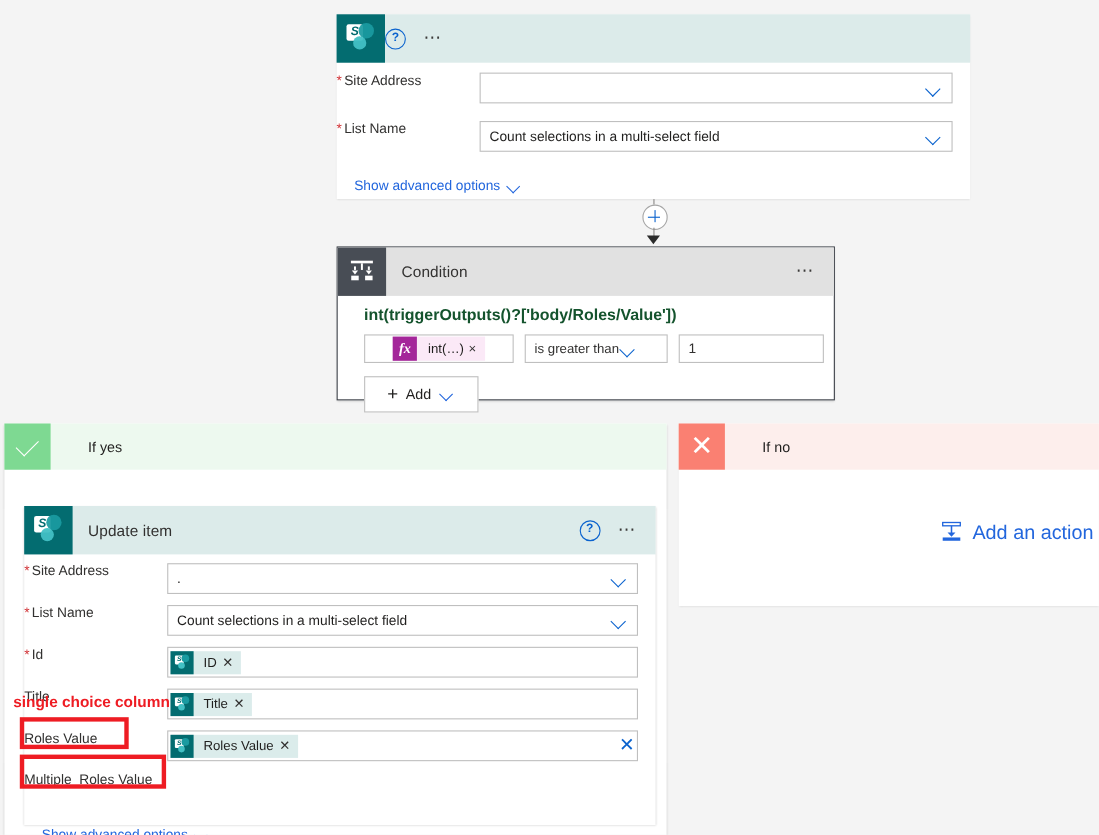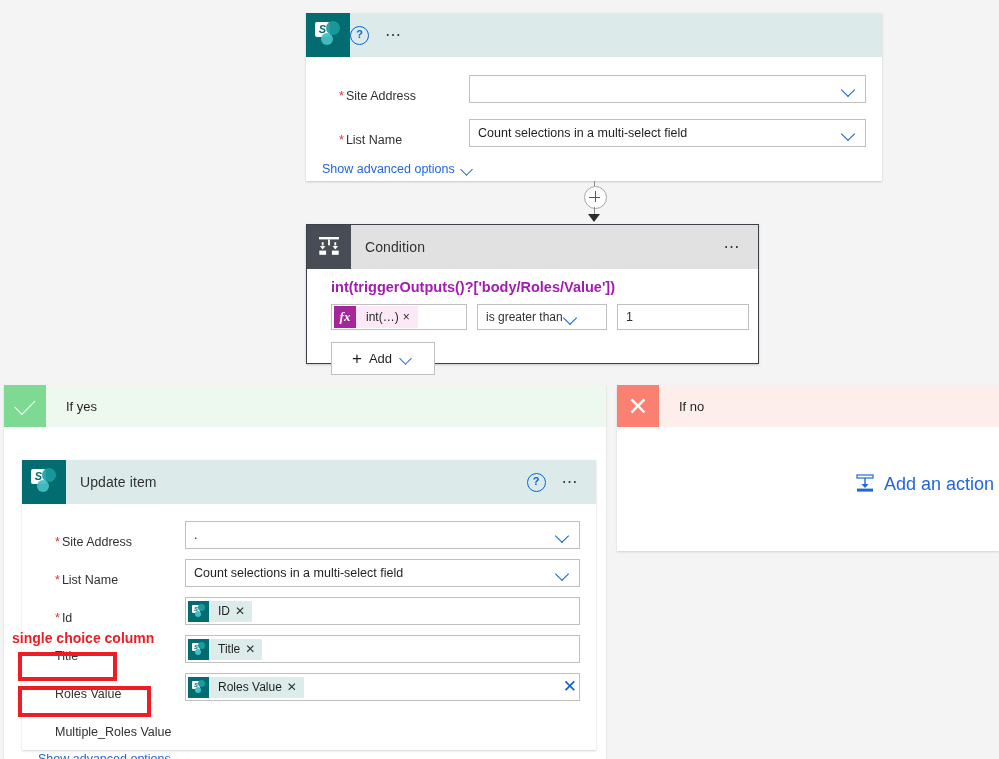--- a/index.html
+++ b/index.html
@@ -30,21 +30,21 @@
   .sp-square .s-tile{position:absolute;left:9px;top:9px;width:15px;height:15px;background:#fff;
      border-radius:2px;color:#036c70;font-weight:700;font-size:11px;line-height:15px;text-align:center;font-style:italic;}
   .sp-square .big-dot{position:absolute;left:20px;top:8px;width:14px;height:14px;border-radius:50%;background:#1a9ba1;opacity:.92;}
   .sp-square .sm-dot{position:absolute;left:15px;top:20px;width:12px;height:12px;border-radius:50%;background:#42c0c4;opacity:.95;}
 
   
   .head-gray{background:#e1e1e1;}
   .cond-square{width:44px;height:44px;background:#484d55;position:relative;}
 
   
-  .row{display:flex;align-items:flex-end;padding:0 0 0 33px;height:37px;}
+  .row{display:flex;align-items:flex-start;padding:0 0 0 0;height:37px;}
   .row .lbl{width:130px;flex:0 0 130px;font-size:12.5px;color:#323130;}
   .row .lbl .req{color:#d13438;margin-right:2px;}
   .ctl{flex:1 1 auto;height:28px;border:1px solid #bfbfbf;background:#fff;display:flex;align-items:center;
        padding:0 8px;box-sizing:border-box;position:relative;}
   .ctl .val{font-size:12.5px;color:#201f1e;flex:1 1 auto;overflow:hidden;white-space:nowrap;}
   .chev{width:16px;height:16px;flex:0 0 16px;position:relative;}
   .chev::before{content:"";position:absolute;left:2px;top:4px;width:9px;height:9px;
        border-right:1.7px solid #0b63ce;border-bottom:1.7px solid #0b63ce;transform:rotate(45deg);}
   .xmark{color:#0b63ce;font-size:17px;line-height:14px;font-weight:300;padding-left:6px;}
 
@@ -68,38 +68,38 @@
   .plus-circle{position:absolute;width:21px;height:21px;border-radius:50%;border:1px solid #a6a6a6;background:#fff;}
   .plus-circle::before,.plus-circle::after{content:"";position:absolute;background:#0b63ce;}
   .plus-circle::before{left:4px;top:9.5px;width:11px;height:1.6px;}
   .plus-circle::after{top:4px;left:9.5px;height:11px;width:1.6px;}
   .arrow-head{position:absolute;width:0;height:0;border-left:6px solid transparent;border-right:6px solid transparent;border-top:8px solid #2b2b2b;}
 
   
   .branch{background:#fff;box-shadow:0 1px 2px rgba(0,0,0,.14);}
   .branch-head{display:flex;align-items:center;height:42px;}
   .branch-head .sq{width:42px;height:42px;flex:0 0 42px;display:flex;align-items:center;justify-content:center;}
-  .branch-head .btxt{padding-left:20px;font-size:13px;color:#201f1e;}
+  .branch-head .btxt{padding-left:34px;font-size:13px;color:#201f1e;}
   .sq-green{background:#7ed992;}
   .sq-red{background:#fa8072;}
   .hd-green{background:#edf9ef;}
   .hd-red{background:#fdeeec;}
   .tick{display:block;width:18px;height:10px;border-left:1.7px solid #fff;border-bottom:1.7px solid #fff;transform:rotate(-45deg) translate(1px,-2px);}
   .cross{color:#fff;font-size:25px;font-weight:300;line-height:25px;}
 
   
   .add-action{display:flex;align-items:center;gap:9px;cursor:pointer;}
   .add-action .aa-label{color:#2266dd;font-size:18px;}
 
   
   .red-box{position:absolute;border:4px solid #ee1c23;box-sizing:border-box;}
   .red-note{position:absolute;color:#ee1c23;font-weight:bold;font-size:14px;white-space:nowrap;padding-left:12px;}
 
   
-  .cond-expr{color:#a21caf;font-weight:bold;font-size:14.5px;}
+  .cond-expr{color:#14532d;font-weight:bold;font-size:14.5px;}
   .fx-token{display:flex;align-items:center;background:#fbe9f7;height:22px;}
   .fx-token .fx-sq{width:22px;height:22px;flex:0 0 22px;background:#a4269a;color:#fff;font-style:italic;
       font-family:"Liberation Serif",serif;font-size:13px;font-weight:700;line-height:22px;text-align:center;}
   .fx-token .fx-txt{font-size:12px;color:#201f1e;padding:0 4px 0 10px;}
   .fx-token .fx-x{font-size:12px;color:#323130;padding-right:8px;}
 
   .btn-add{height:31px;border:1px solid #bfbfbf;background:#fff;display:flex;align-items:center;
      justify-content:center;gap:7px;font-size:13px;color:#201f1e;cursor:pointer;}
   .btn-add .plus{font-size:17px;font-weight:300;line-height:15px;}
 </style>
@@ -162,21 +162,21 @@
     <div class="title">Condition</div>
     <div class="head-tools">
       <div class="ellipsis">⋯</div>
     </div>
   </div>
 
   <div style="padding:10px 0 0 24px;">
     <div class="cond-expr">int(triggerOutputs()?['body/Roles/Value'])</div>
 
     <div style="display:flex;align-items:center;gap:10px;margin-top:9px;">
-      <div style="width:136px;height:26px;border:1px solid #bfbfbf;background:#fff;display:flex;align-items:center;padding:0 2px;box-sizing:border-box;">
+      <div style="width:136px;height:26px;border:1px solid #bfbfbf;background:#fff;display:flex;align-items:center;padding:0 2px;box-sizing:border-box;justify-content:center;">
         <div class="fx-token">
           <div class="fx-sq">fx</div>
           <div class="fx-txt">int(…)</div>
           <div class="fx-x">×</div>
         </div>
       </div>
 
       <div style="width:130px;height:26px;border:1px solid #bfbfbf;background:#fff;display:flex;align-items:center;padding:0 6px 0 8px;box-sizing:border-box;">
         <div class="val" style="font-size:12px;">is greater than</div>
         <div class="chev"></div>

